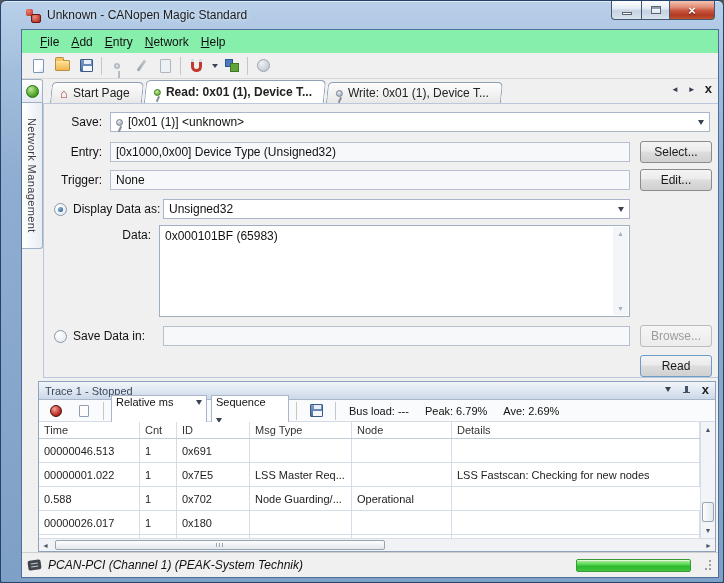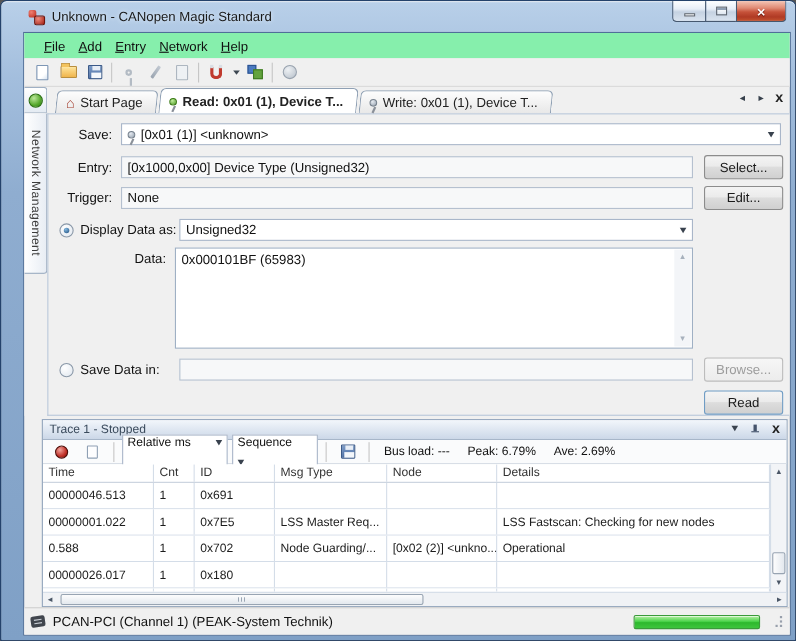--- a/index.html
+++ b/index.html
@@ -136,21 +136,21 @@
   .vthumb { position:absolute; left:1px; right:1px; bottom:16px; height:20px; background:linear-gradient(90deg,#fdfdfd,#e3e8ee); border:1px solid #98a4b2; border-radius:2px; }
   .hscroll { height:13px; background:#f0f2f5; border-top:1px solid #d4dde8; position:relative; display:flex; align-items:center; justify-content:space-between; padding:0 3px; }
   .hthumb { position:absolute; left:16px; width:330px; top:1px; bottom:1px; background:linear-gradient(180deg,#fdfdfd,#e3e8ee); border:1px solid #98a4b2; border-radius:2px; }
   .hthumb::after { content:""; position:absolute; left:50%; top:2px; bottom:2px; width:7px; margin-left:-4px;
                    background:repeating-linear-gradient(90deg,#9aa6b4 0 1px,transparent 1px 3px); }
 
   
   .statusbar { flex:0 0 25px; background:#f0f0f0; border-top:1px solid #cfcfcf; display:flex; align-items:center; padding:0 6px; gap:7px; }
   .i-pcan { width:13px; height:10px; background:#41464e; border-radius:2px; position:relative; transform:rotate(-8deg); }
   .i-pcan::after { content:""; position:absolute; left:3px; top:3px; width:7px; height:1px; background:#c8cdd4; box-shadow:0 3px 0 #c8cdd4; }
-  .status-text { font-size:12px; color:#111; white-space:nowrap; }
+  .status-text { font-size:12px; color:#111; white-space:nowrap;font-style:italic; }
   .net-group { display:flex; align-items:center; gap:6px; margin-left:40px; }
   .progress { margin-left:auto; width:115px; height:13px; border:1px solid #3a9a3a; border-radius:2px;
               background:linear-gradient(180deg,#b9f0a6,#4bd34b 45%,#2db82d 55%,#3ec53e); box-shadow:inset 0 1px 0 rgba(255,255,255,.6); }
   .grip { width:11px; height:11px; position:relative; margin-left:3px; }
   .grip::after { content:""; position:absolute; right:1px; bottom:1px; width:2px; height:2px; background:#98a0ac;
                  box-shadow:-4px 4px 0 0 transparent, -4px 0 0 0 #98a0ac, 0 -4px 0 0 #98a0ac, -8px 0 0 0 transparent, 0 -8px 0 0 #98a0ac; }
 </style>
 </head>
 <body>
 
@@ -384,21 +384,20 @@
               <div>0x7E5</div>
               <div>LSS Master Req...</div>
               <div></div>
               <div>LSS Fastscan: Checking for new nodes</div>
             </div>
             <div class="trow">
               <div>0.588</div>
               <div>1</div>
               <div>0x702</div>
               <div>Node Guarding/...</div>
-              <div>[0x02 (2)] &lt;unkno...</div>
               <div>Operational</div>
             </div>
             <div class="trow">
               <div>00000026.017</div>
               <div>1</div>
               <div>0x180</div>
               <div></div>
               <div></div>
               <div></div>
             </div>

